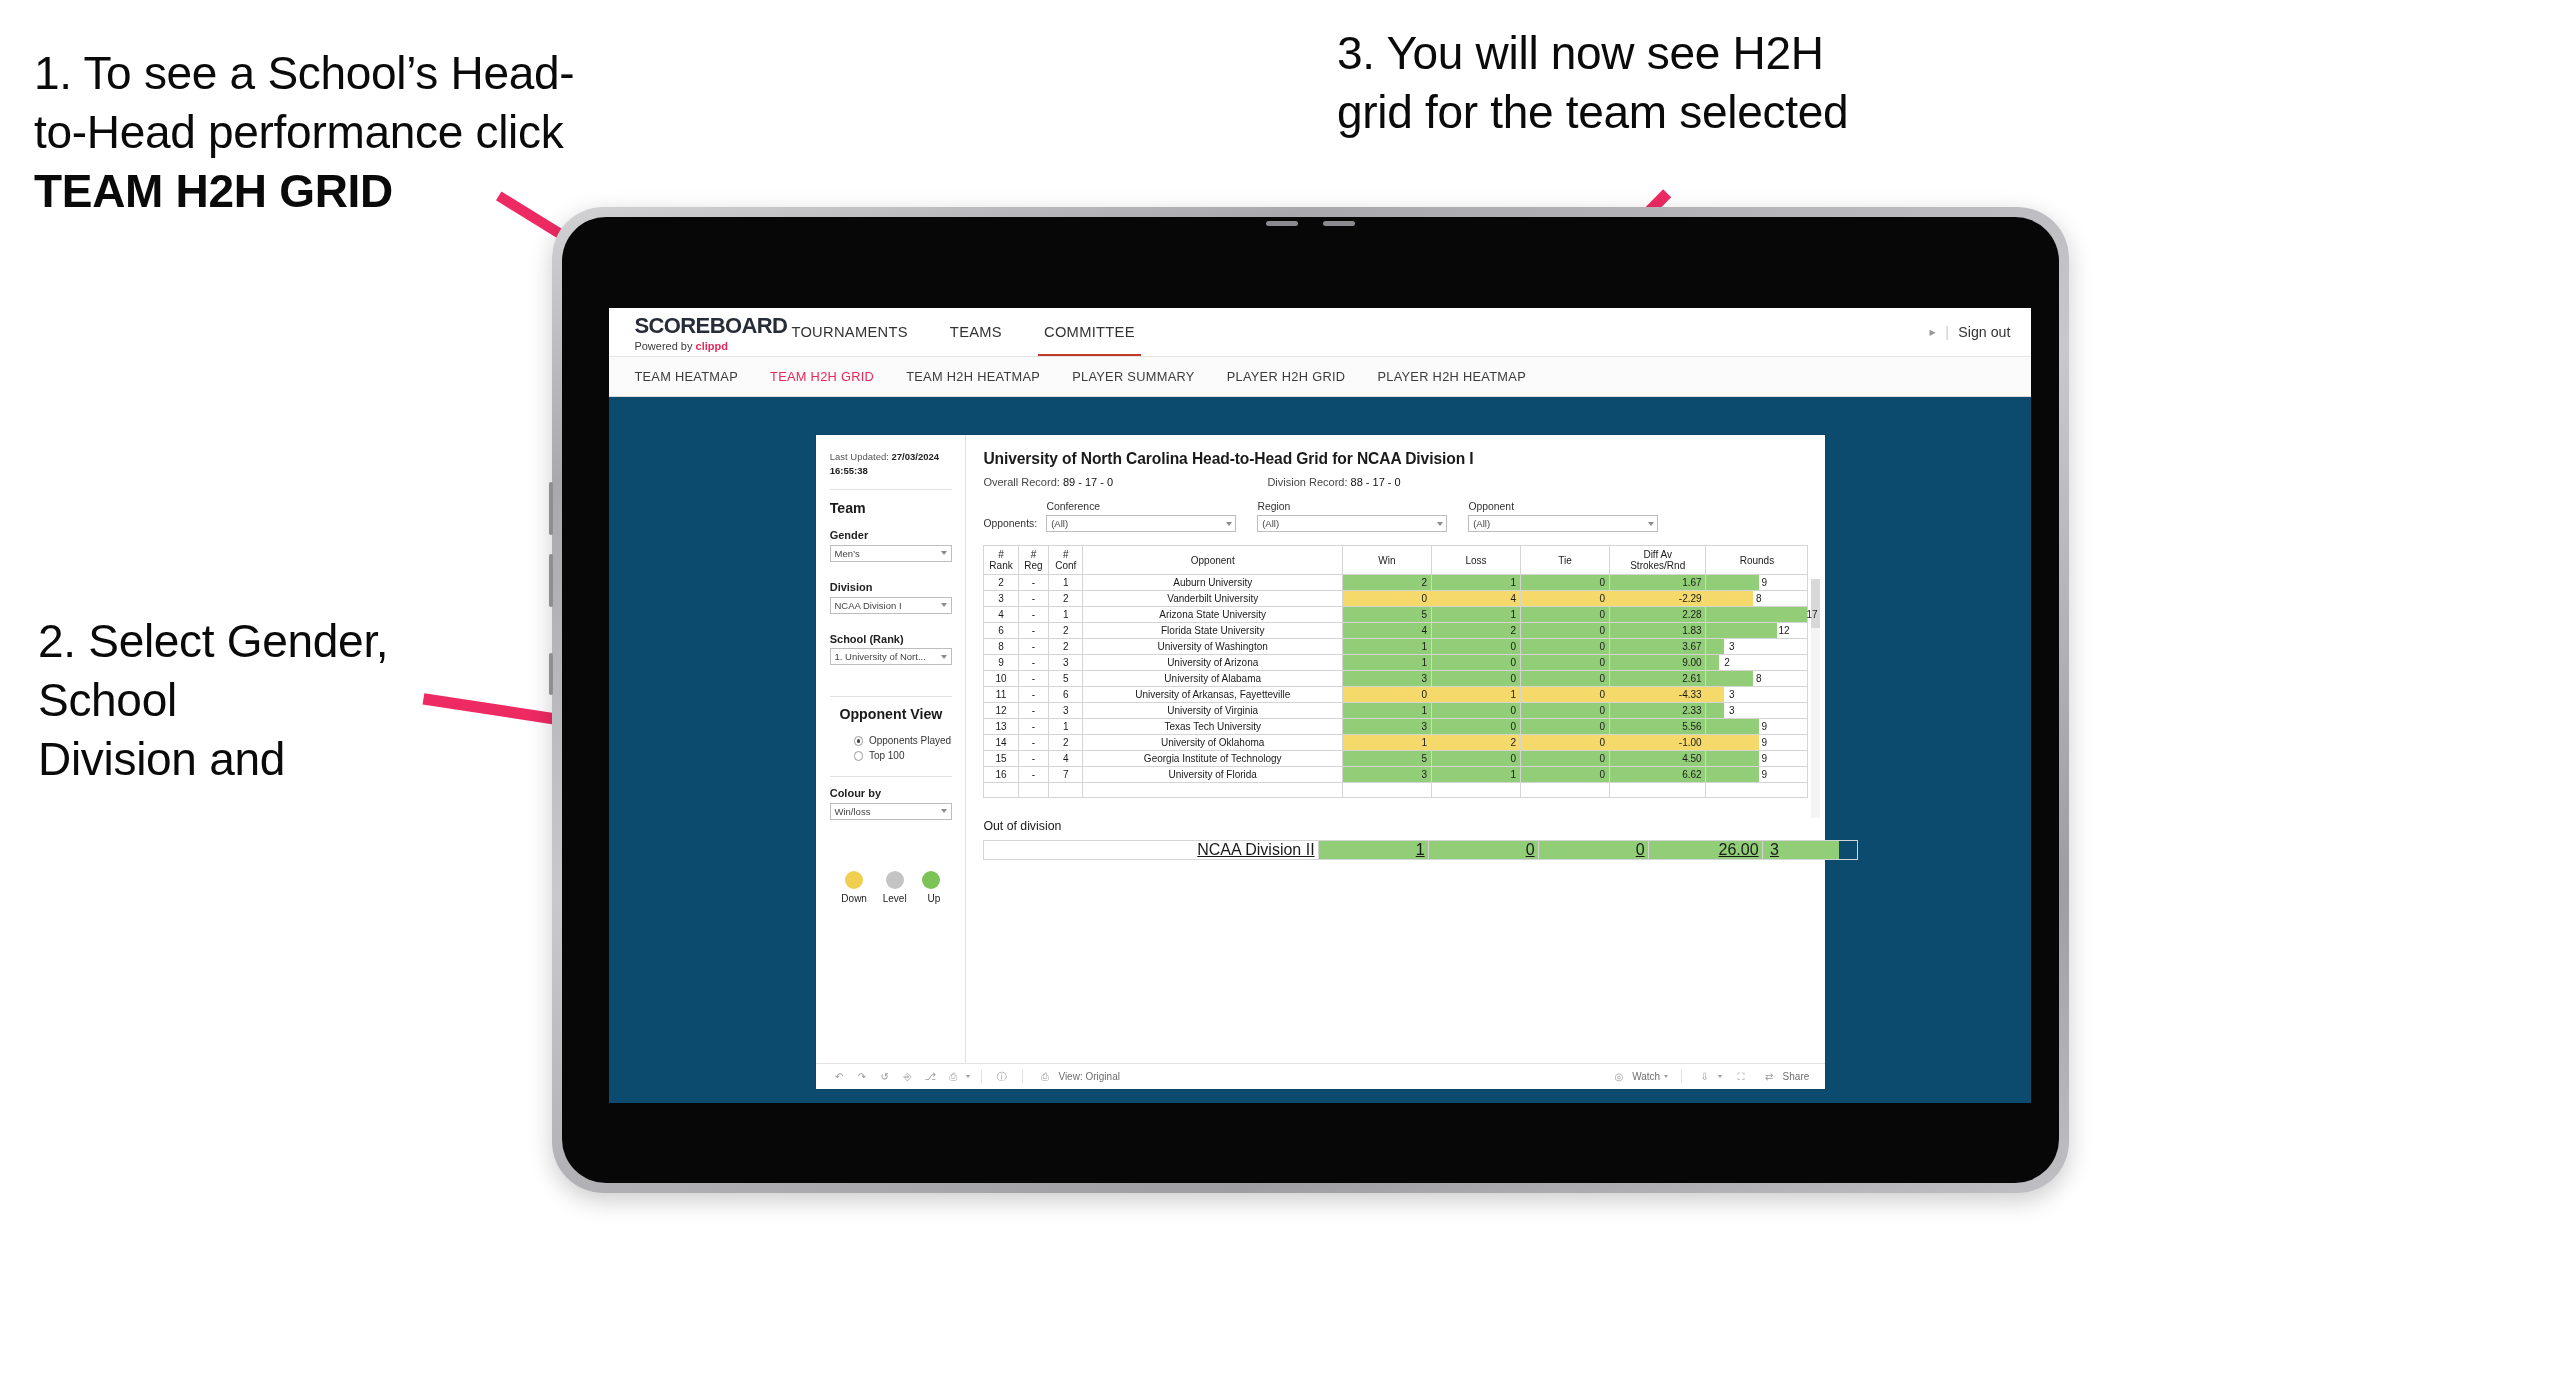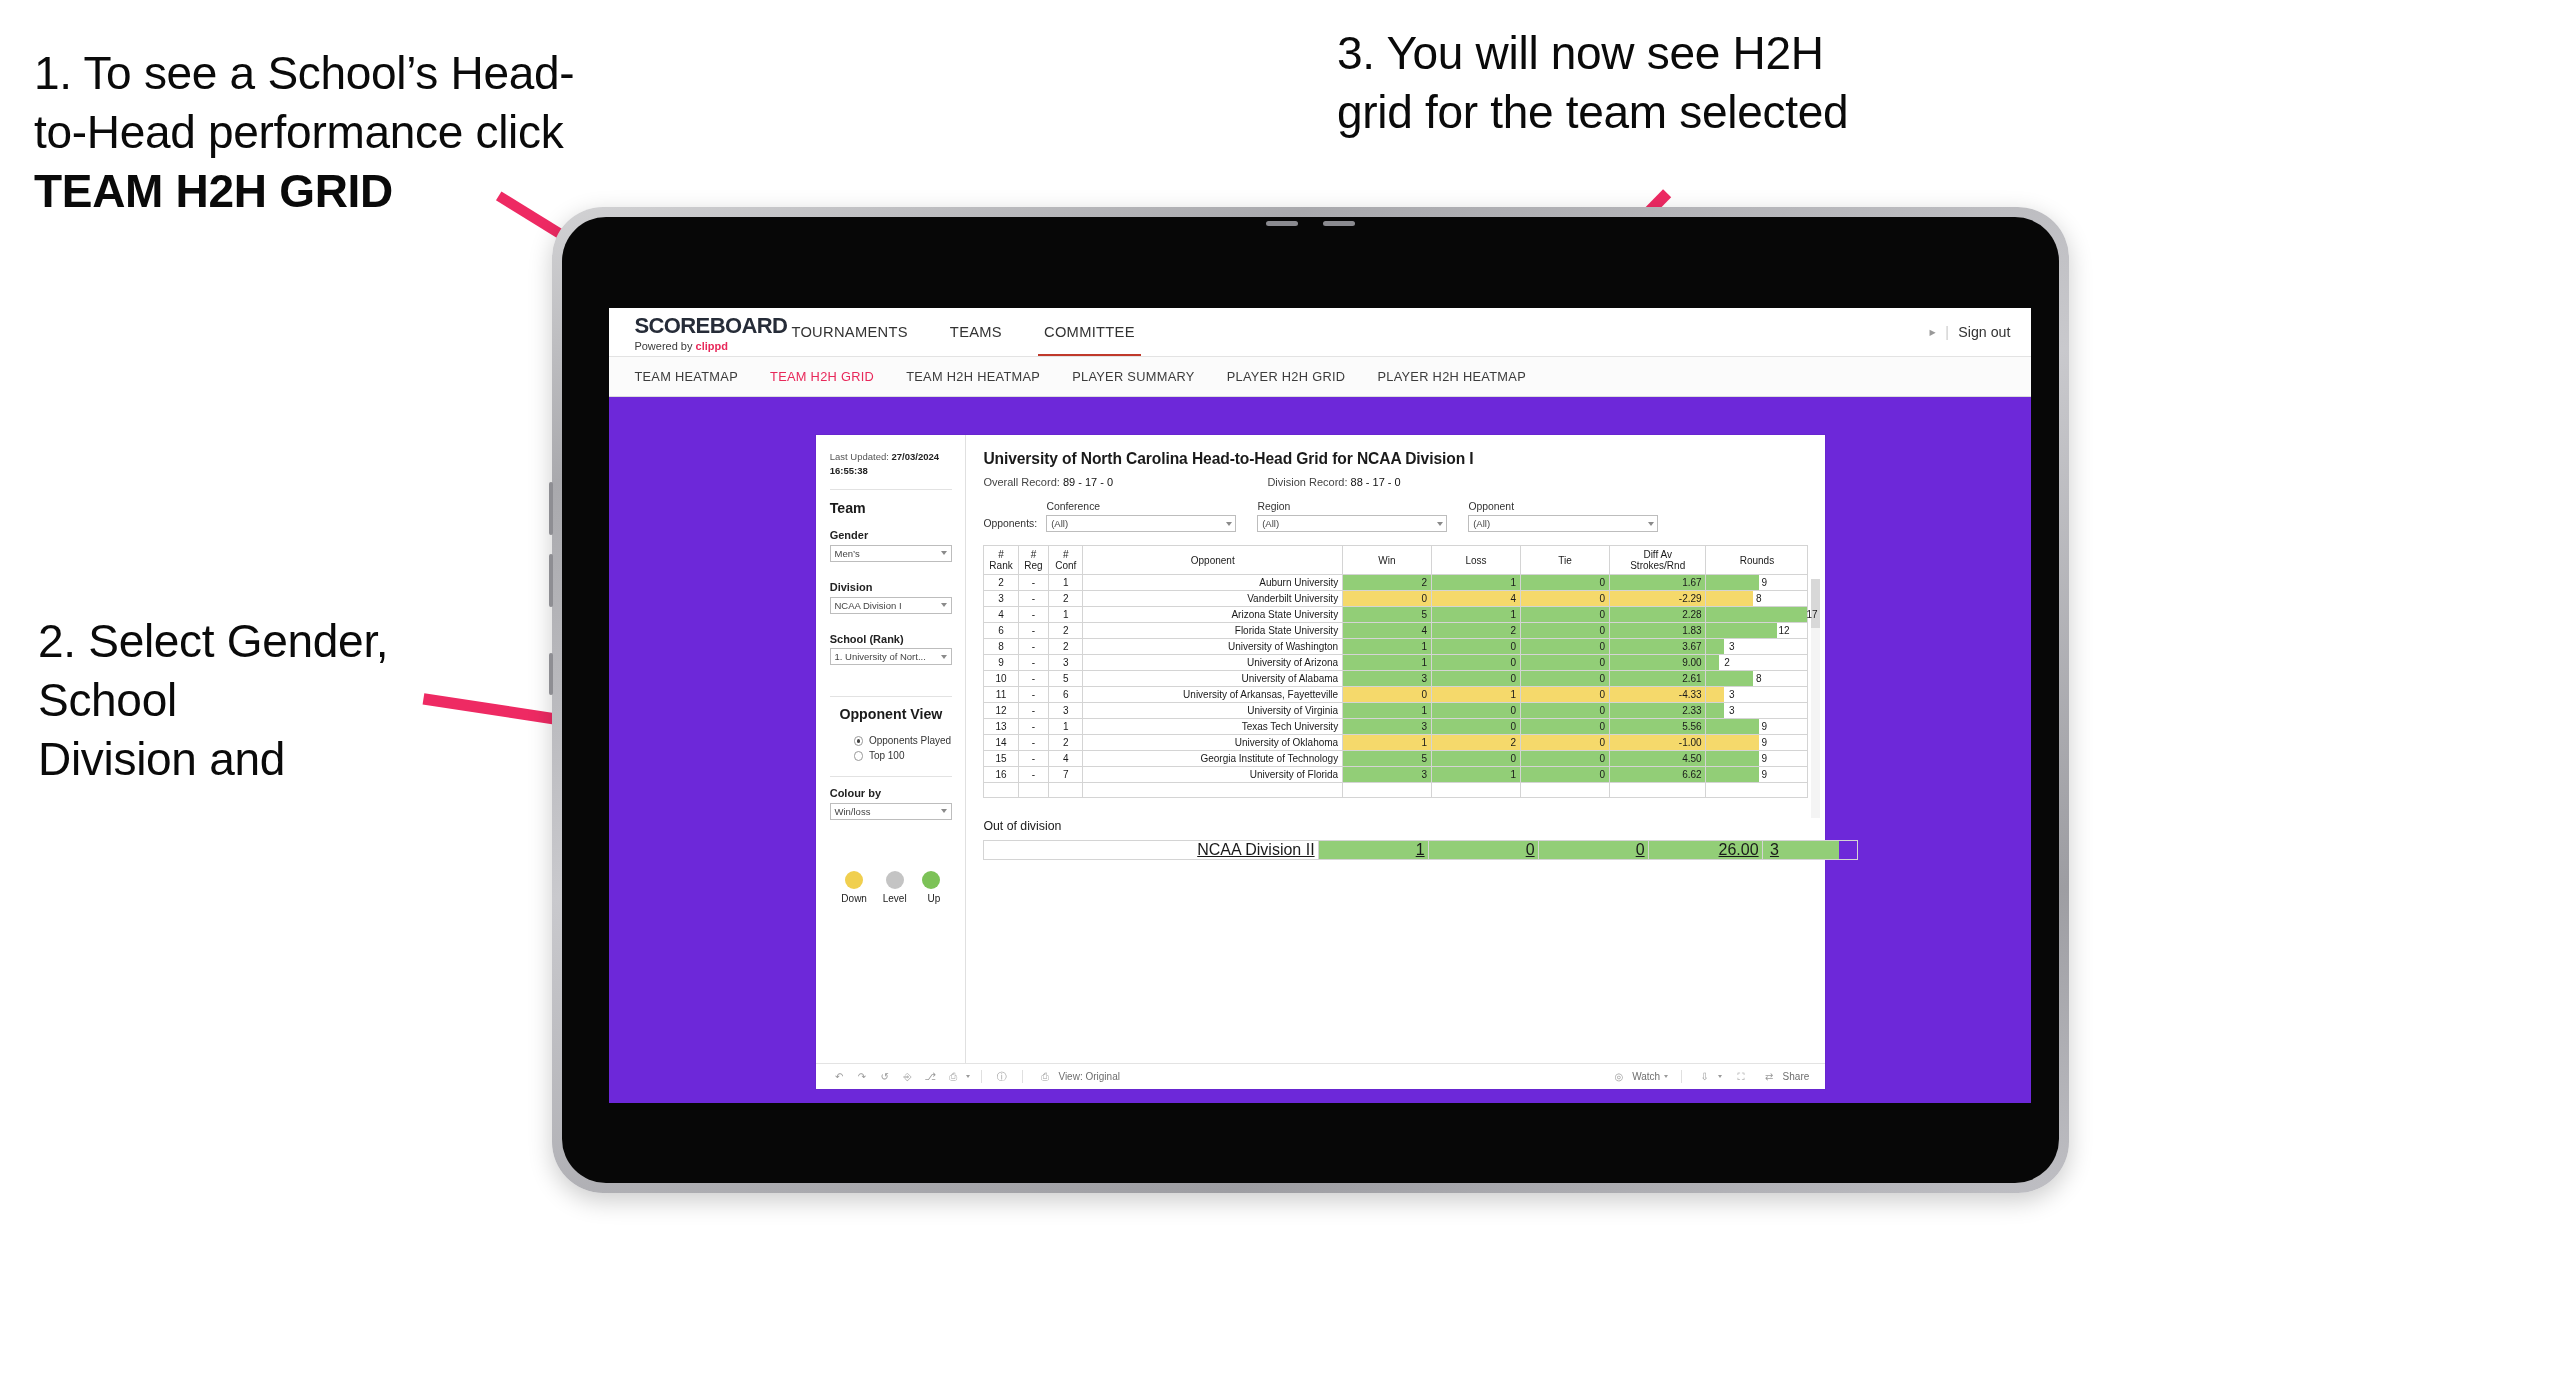--- a/index.html
+++ b/index.html
@@ -111,21 +111,21 @@
   }
   .sub-nav-item {
     font-size: 12.8px; color: #3c3c3c; letter-spacing: 0.3px;
     margin-right: 32px; cursor: pointer; white-space: nowrap;
   }
   .sub-nav-item.active { color: #e8285a; }
 
   
   .canvas {
     position: relative; height: calc(100% - 89px);
-    background: #6d28d9;
+    background: #0c4a6e;
     padding: 25px 0 0 0;
   }
   .dash {
     position: absolute;
     left: 207px; top: 38px;
     width: 1009px; height: 654px;
     background: #ffffff;
     box-shadow: 0 0 0 0.9px rgba(0,0,0,0.05);
     display: flex; flex-direction: column;
   }
@@ -215,21 +215,21 @@
     font-weight: 400; text-align: center;
     line-height: 1.12; padding: 2.8px 1.9px; height: auto;
     vertical-align: middle; background: #fff;
   }
   .c-rank { width: 32px; } .c-reg { width: 28.4px; } .c-conf { width: 32px; }
   .c-opp  { width: 242px; }
   .c-win, .c-loss, .c-tie { width: 83px; }
   .c-diff { width: 90px; }
   .c-rounds { width: 95px; }
   td.num { text-align: right; }
-  td.opp { text-align: right; }
+  td.opp { text-align: center; }
   td.ctr { text-align: center; }
   .bar-cell { padding: 0; position: relative; }
   .bar {
     height: 100%; position: absolute; left: 0; top: 0; bottom: 0;
   }
   .bar-val {
     position: relative; z-index: 2;
     display: block; text-align: left; padding-left: 2.8px; line-height: 15px;
   }
   tr.up td.fill { background: #92ce77; }

